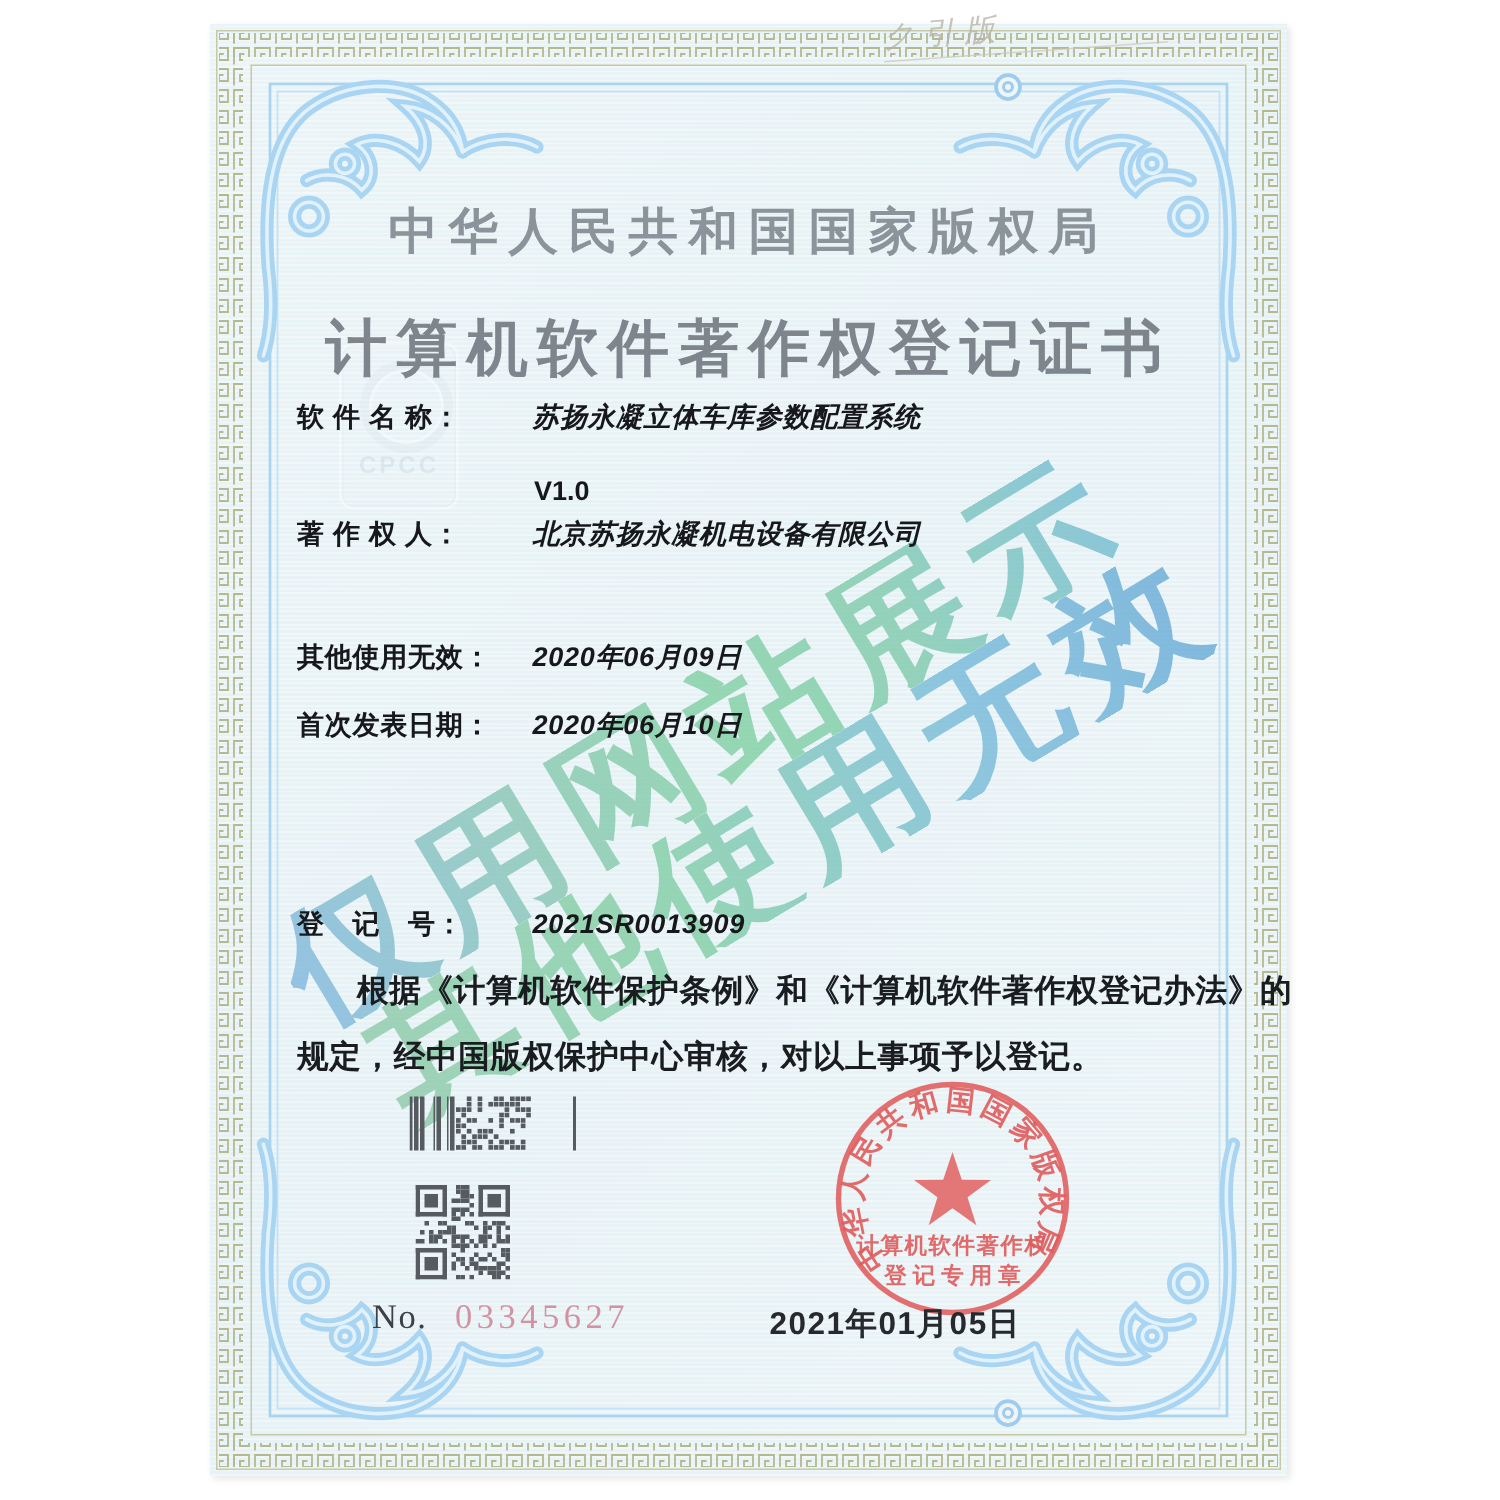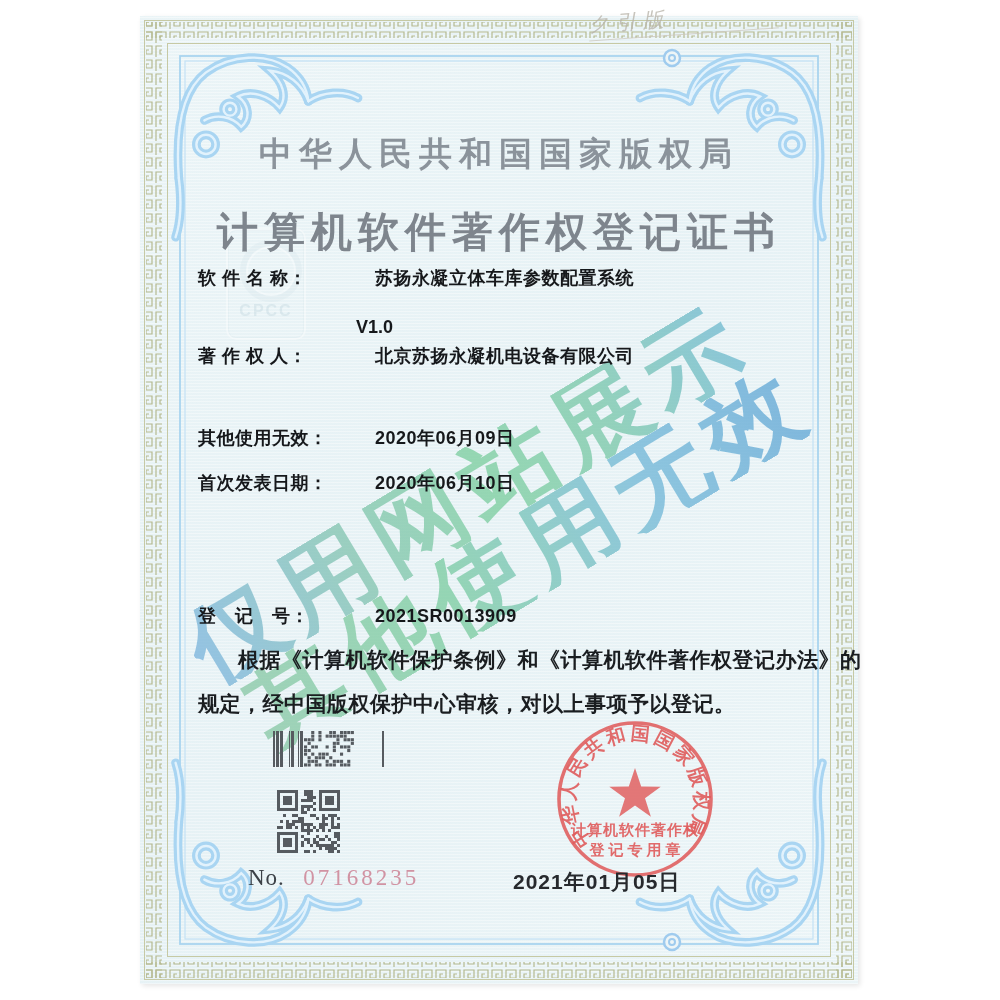--- a/index.html
+++ b/index.html
@@ -34,21 +34,21 @@
     font-size:41px;font-weight:700;letter-spacing:6px;color:#7e858d;margin-top:26px;
   }
   .cert-no{
     position:absolute;right:96px;top:210px;
     font-size:16.5px;font-weight:700;color:#23262a;letter-spacing:1px;
   }
   .cert-no .gap{display:inline-block;width:14px;}
   
   .row{position:absolute;left:58px;font-size:18px;font-weight:700;color:#16181b;white-space:nowrap;}
   .row .lab{display:inline-block;width:152px;letter-spacing:.5px;}
-  .row .val{display:inline-block;margin-left:20px;letter-spacing:.5px;}
+  .row .val{display:inline-block;margin-left:0;letter-spacing:.5px;font-style:italic;}
   .val2{position:absolute;left:216px;font-size:18px;font-weight:700;color:#16181b;margin-top:20px;}
   
   .stmt{position:absolute;font-size:21px;font-weight:600;color:#1a1d20;letter-spacing:.5px;white-space:nowrap;}
   
   .wm-anchor{position:absolute;left:358px;top:509px;width:0;height:0;pointer-events:none;}
   .wm-box{
     position:absolute;transform:translate(-50%,-50%) rotate(-31deg);
     text-align:left;opacity:.78;white-space:nowrap;
   }
   .wm-line{
@@ -401,21 +401,21 @@
       <rect x="27" y="60" width="3" height="3" fill="#565b60"></rect>
       <rect x="30" y="60" width="3" height="3" fill="#565b60"></rect>
       <rect x="36" y="60" width="3" height="3" fill="#565b60"></rect>
       <rect x="51" y="60" width="3" height="3" fill="#565b60"></rect>
       <rect x="54" y="60" width="3" height="3" fill="#565b60"></rect>
       <rect x="60" y="60" width="3" height="3" fill="#565b60"></rect>
     </svg>
 
   <div class="serial">
     <span class="pfx">No.</span>
-    <span class="num">07168235</span>
+    <span class="num">03345627</span>
   </div>
 
   <svg class="seal" width="214" height="214" viewBox="-107 -107 214 214">
     <defs>
       <path id="ringPath" d="M -42 44 A 60 60 0 1 1 42 44" fill="none"></path>
     </defs>
     <circle cx="0" cy="0" r="76" fill="none" stroke="#e06060" stroke-width="3.6" opacity=".9"></circle>
     <polygon points="0,-31 6.2,-12.5 25.7,-12.3 10,-0.8 15.9,17.8 0,6.5 -15.9,17.8 -10,-0.8 -25.7,-12.3 -6.2,-12.5" fill="#e06060" opacity=".85"></polygon>
     <text class="ringtext" opacity=".9">
       <textPath href="#ringPath" startOffset="2">中华人民共和国国家版权局</textPath>

